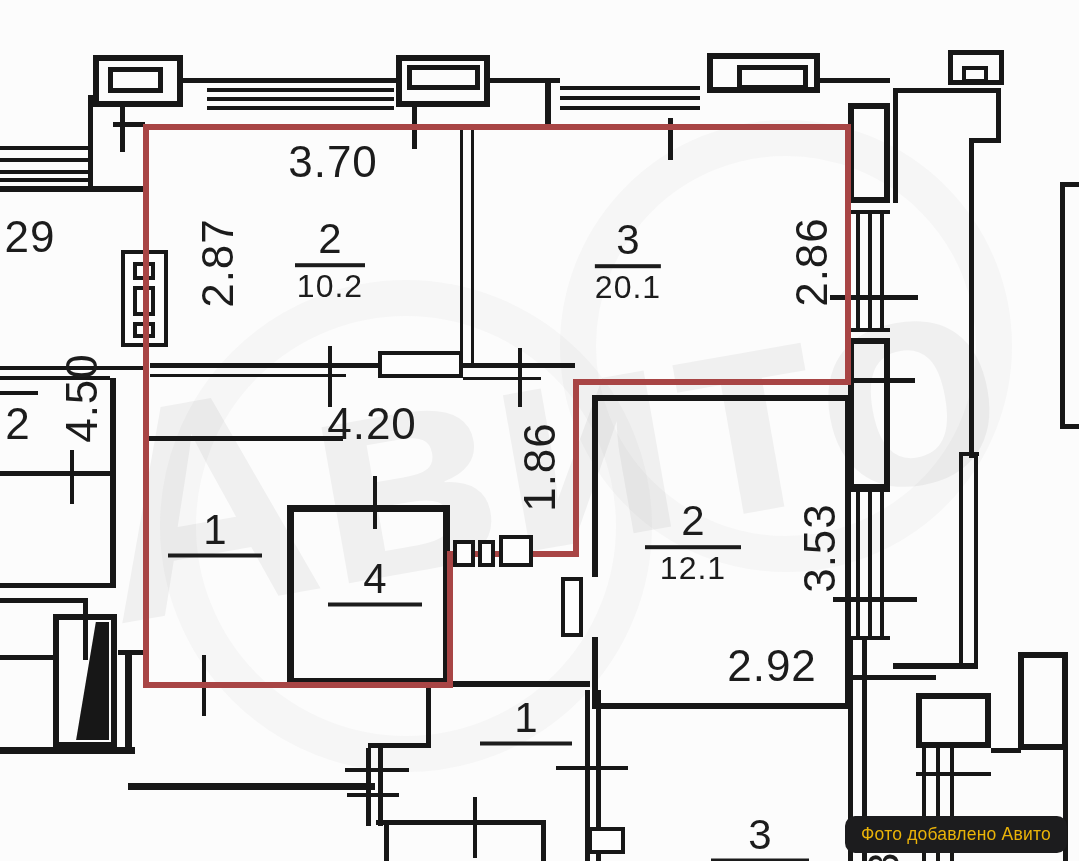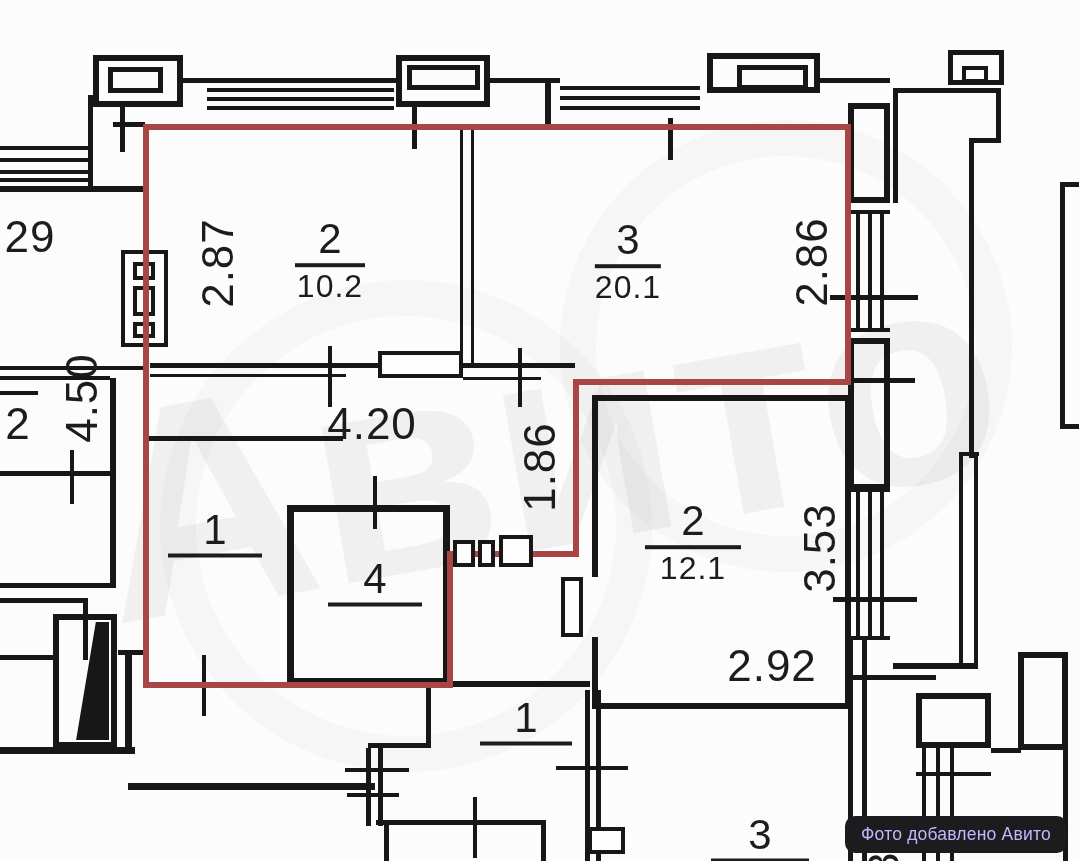--- a/index.html
+++ b/index.html
@@ -20,21 +20,21 @@
   .room .n{display:inline-block;font-size:42px;line-height:1.0;padding:0 4px 3px;
            border-bottom:4px solid #1c1c1c;}
   .room .a{font-size:32px;line-height:1.05;margin-top:3px;letter-spacing:1px;}
   
   .wm{position:absolute;left:90px;top:270px;font-size:300px;font-weight:bold;
       color:rgba(120,120,120,0.09);transform:rotate(-10deg);white-space:nowrap;
       pointer-events:none;}
   .ring{position:absolute;border-radius:50%;border:36px solid rgba(130,130,130,0.05);}
   
   #badge{position:absolute;left:845px;top:816px;width:222px;height:37px;border-radius:10px;
-         background:#1c1c1e;color:#c4b5fd;font-size:17.5px;display:flex;align-items:center;
+         background:#1c1c1e;color:#eab308;font-size:17.5px;display:flex;align-items:center;
          justify-content:center;letter-spacing:.2px;}
   .wedgefill{position:absolute;background:#171717;
              clip-path:polygon(72% 0,100% 0,100% 100%,30% 100%);}
 </style>
 </head>
 <body>
 
 <div id="plan">
 
   <div class="wm">Авито</div>
@@ -175,20 +175,21 @@
   <i class="rw" style="left:447px;top:551px;width:6px;height:137px"></i>
   <i class="rw" style="left:143px;top:682px;width:310px;height:6px"></i>
 
   <div class="wbox" style="left:378px;top:351px;width:85px;height:27px"></div>
   <div class="wbox" style="left:561px;top:577px;width:22px;height:60px"></div>
   <div class="wbox" style="left:453px;top:540px;width:22px;height:27px"></div>
   <div class="wbox" style="left:478px;top:540px;width:17px;height:27px"></div>
   <div class="wbox b5" style="left:499px;top:535px;width:34px;height:32px"></div>
   <div class="wbox b5" style="left:588px;top:827px;width:37px;height:27px"></div>
 
+  <div class="dim" style="left:333px;top:162px">3.70</div>
   <div class="vdim" style="left:218px;top:263px">2.87</div>
   <div class="vdim" style="left:812px;top:262px">2.86</div>
   <div class="vdim" style="left:82px;top:398px">4.50</div>
   <div class="dim" style="left:30px;top:237px">29</div>
   <div class="dim" style="left:18px;top:424px">2</div>
   <div class="dim" style="left:372px;top:424px">4.20</div>
   <div class="vdim" style="left:540px;top:467px">1.86</div>
   <div class="vdim" style="left:820px;top:548px">3.53</div>
   <div class="dim" style="left:772px;top:666px">2.92</div>
   <div class="vdim" style="left:884px;top:845px">3.3</div>

